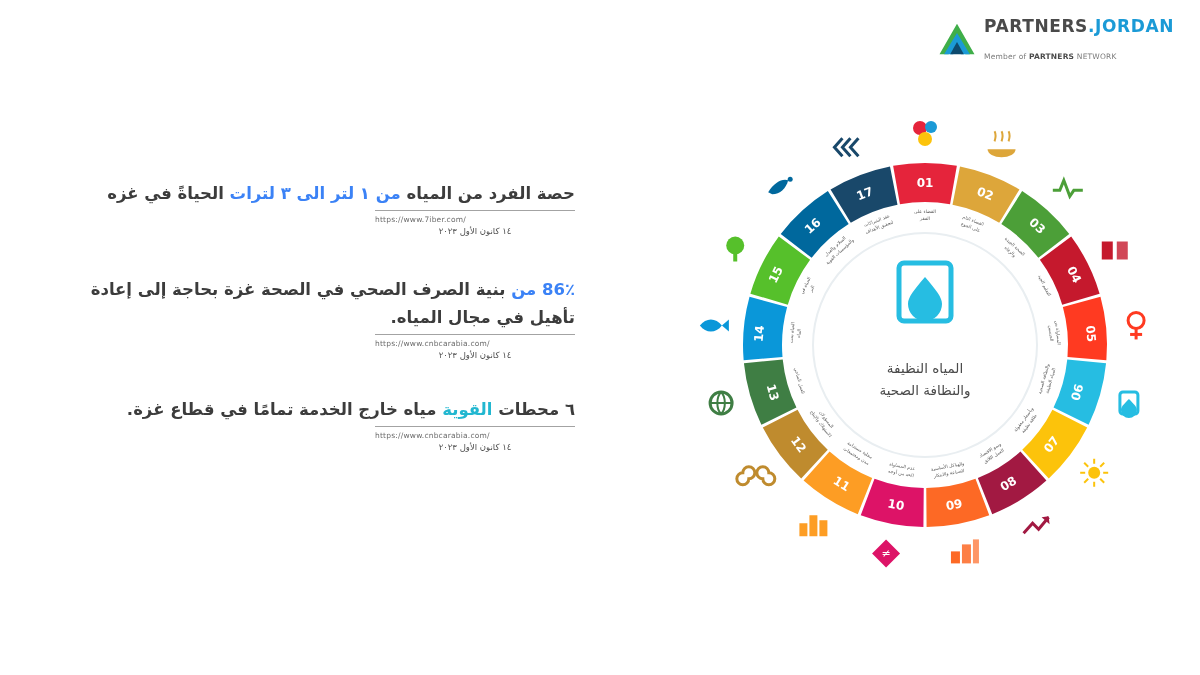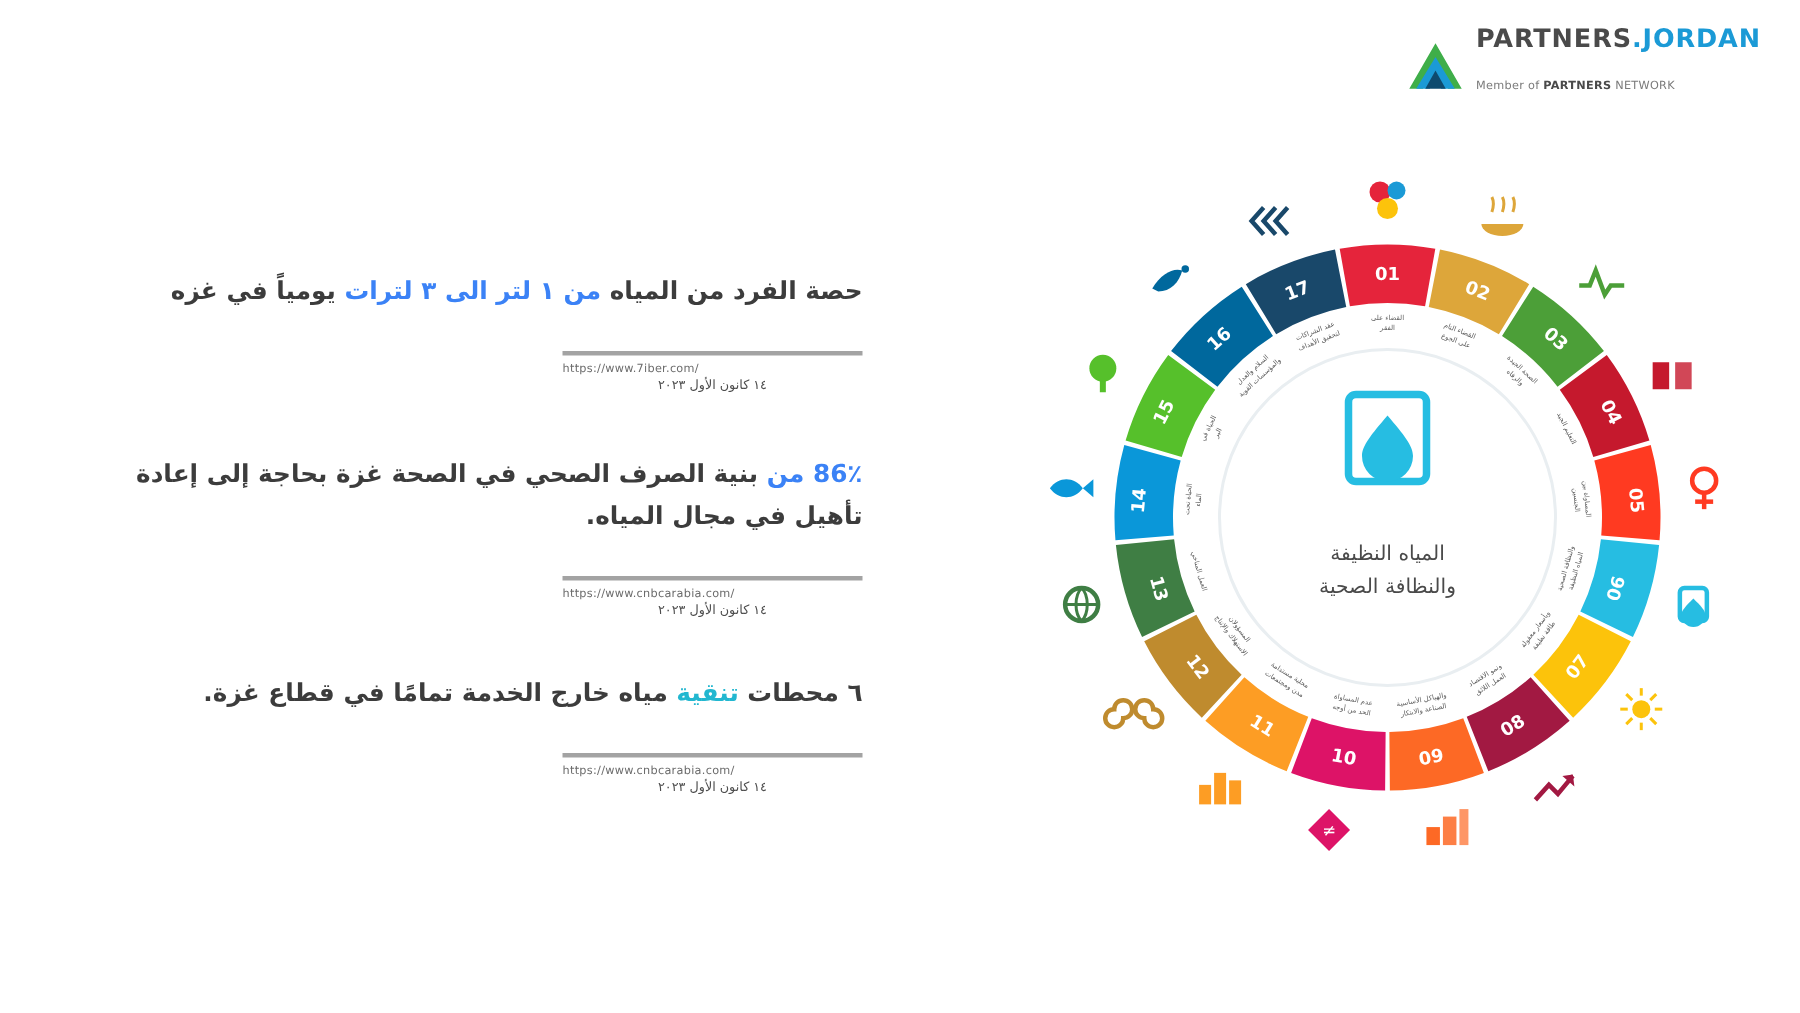--- a/index.html
+++ b/index.html
@@ -14,21 +14,21 @@
     overflow: hidden;
     font-family: "DejaVu Sans", "Liberation Sans", sans-serif;
   }
 
   
   .logo {
     position: absolute;
     top: 18px;
     right: 26px;
     display: flex;
-    align-items: flex-end;
+    align-items: center;
     gap: 8px;
   }
   .logo-mark { width: 38px; height: 34px; }
   .logo-text { line-height: 1.05; }
   .logo-title {
     font-size: 17px;
     letter-spacing: 0.6px;
     color: #4a4a4a;
     font-weight: bold;
   }
@@ -55,22 +55,22 @@
     font-size: 16.5px;
     color: #3c3c3c;
     line-height: 1.7;
     font-weight: 600;
     direction: rtl;
   }
   .stat-text .hl-pink { color: #3b82f6; }
   .stat-text .hl-cyan { color: #22b7d0; }
 
   .source {
-    margin-top: 26px;
-    border-top: 3px solid #a3a3a3;
+    margin-top: 2px;
+    border-top: 1px solid #a3a3a3;
     padding-top: 4px;
     width: 200px;
     direction: ltr;
     text-align: left;
   }
   .source-url {
     font-size: 7.5px;
     color: #6b6b6b;
     letter-spacing: 0.2px;
   }
@@ -123,21 +123,21 @@
   <div class="logo-text">
     <div class="logo-title"><span>PARTNERS</span><span class="accent">.JORDAN</span></div>
     <div class="logo-sub"><span>Member of </span><b>PARTNERS</b><span> NETWORK</span></div>
   </div>
 </div>
 
 <div class="left-col">
 
   <div class="stat-block">
     <div class="stat-text">
-      <span>حصة الفرد من المياه </span><span class="hl-pink">من ١ لتر الى ٣ لترات</span><span> يومياً في غزه</span>
+      <span>حصة الفرد من المياه </span><span class="hl-pink">من ١ لتر الى ٣ لترات</span><span> الحياةً في غزه</span>
     </div>
     <div class="source">
       <div class="source-url">https://www.7iber.com/</div>
       <div class="source-date">١٤ كانون الأول ٢٠٢٣</div>
     </div>
   </div>
 
   <div class="spacer-1"></div>
 
   <div class="stat-block">
@@ -147,21 +147,21 @@
     <div class="source">
       <div class="source-url">https://www.cnbcarabia.com/</div>
       <div class="source-date">١٤ كانون الأول ٢٠٢٣</div>
     </div>
   </div>
 
   <div class="spacer-2"></div>
 
   <div class="stat-block">
     <div class="stat-text">
-      <span>٦ محطات </span><span class="hl-cyan">تنقية</span><span> مياه خارج الخدمة تمامًا في قطاع غزة.</span>
+      <span>٦ محطات </span><span class="hl-cyan">القوية</span><span> مياه خارج الخدمة تمامًا في قطاع غزة.</span>
     </div>
     <div class="source">
       <div class="source-url">https://www.cnbcarabia.com/</div>
       <div class="source-date">١٤ كانون الأول ٢٠٢٣</div>
     </div>
   </div>
 
 </div>
 
 <div class="wheel-wrap">

